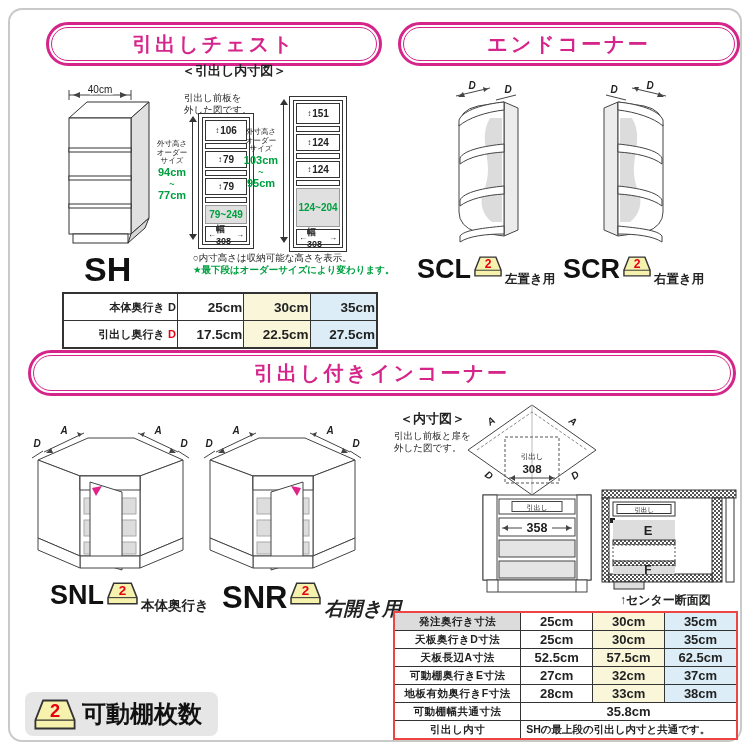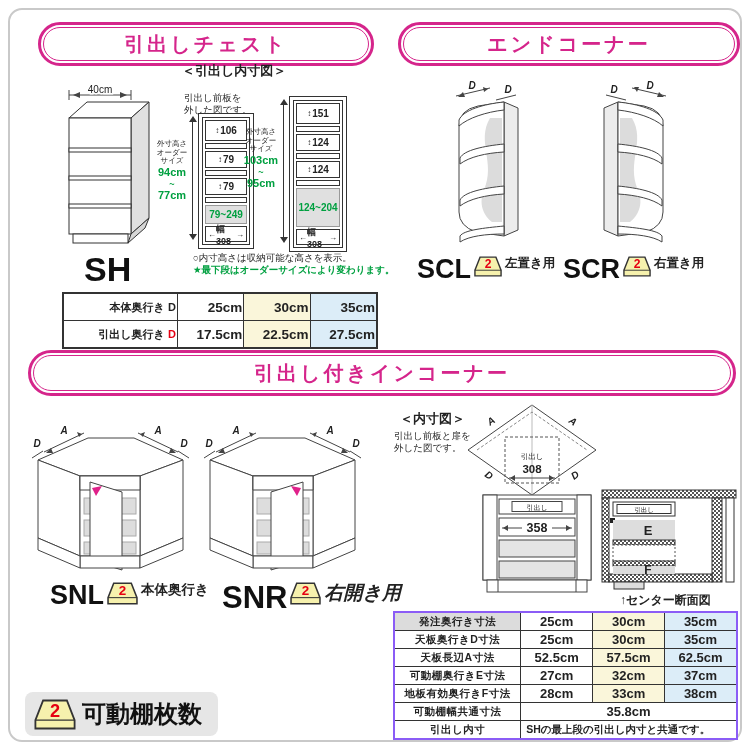--- a/index.html
+++ b/index.html
@@ -48,47 +48,47 @@
   table{border-collapse:collapse;background:#fff;}
   .sh-table{position:absolute;left:62px;top:292px;width:316px;}
   .sh-table td{border:1px solid #333;text-align:right;height:24px;}
   .sh-table{border:2px solid #333;}
   .sh-table .lbl{width:120px;font-size:11px;font-weight:bold;}
   .sh-table .val{width:65px;font-size:13.5px;font-weight:bold;}
   .dred{color:#e60012;}
   .c2{background:#faf6da;}
   .c3{background:#dcedf8;}
 
-  .big-table{position:absolute;left:393px;top:611px;width:345px;border:2px solid #8b5cf6;}
+  .big-table{position:absolute;left:393px;top:611px;width:345px;border:2px solid #ef4444;}
   .big-table td{border:1px solid #333;height:15px;text-align:center;}
   .big-table .lbl{width:128px;font-size:10.5px;font-weight:bold;letter-spacing:0.5px;}
   .big-table .gray{background:#dcdcdc;}
   .big-table .val{width:70px;font-size:13px;font-weight:bold;}
   .big-table .span-c{font-size:13px;font-weight:bold;}
   .big-table .span-l{font-size:10.5px;font-weight:bold;text-align:left;padding-left:5px;}
 
   .unit-label{position:absolute;display:flex;align-items:flex-start;gap:3px;}
   .unit-label .model{line-height:1;}
-  .usage{font-size:12.5px;font-weight:bold;line-height:1.2;}
+  .usage{font-size:12.5px;font-weight:bold;line-height:1.2;margin-top:16px;}
   .badge-num{fill:#e60012;font-weight:bold;text-anchor:middle;}
 
   .legend{position:absolute;left:25px;top:692px;background:#e6e6e6;border-radius:8px;
           display:flex;align-items:center;gap:6px;padding:6px 16px 6px 9px;}
   .legend .lbl-txt{font-size:24px;font-weight:bold;color:#111;}
 
   .small-title{font-size:13px;font-weight:bold;}
   .small-note{font-size:9.5px;line-height:1.3;}
   .caption{font-size:12px;font-weight:bold;}
 </style>
 </head>
 <body>
 
 <div class="frame"></div>
 
-<div class="pill" style="left:38px;top:22px;width:330px;height:38px;">
+<div class="pill" style="left:46px;top:22px;width:330px;height:38px;">
   <div class="pill-in">
       <span>引出しチェスト</span>
     </div>
 </div>
 
 <svg class="abs" style="left:55px;top:84px;" width="115" height="176" viewBox="0 0 115 176">
   <line class="ln" x1="14" y1="11" x2="76" y2="11"></line>
   <line class="ln" x1="14" y1="6" x2="14" y2="16"></line>
     <line class="ln" x1="76" y1="6" x2="76" y2="16"></line>
   <polygon points="18,11 25,8 25,14" fill="#444"></polygon>

